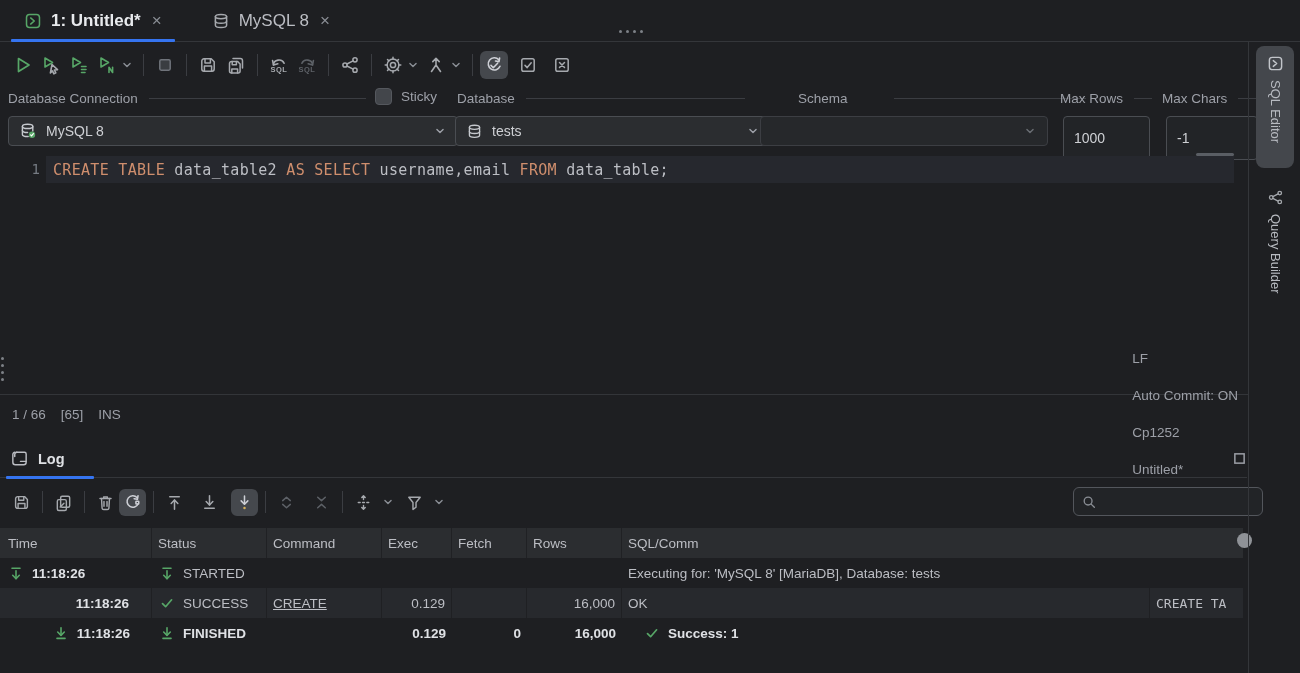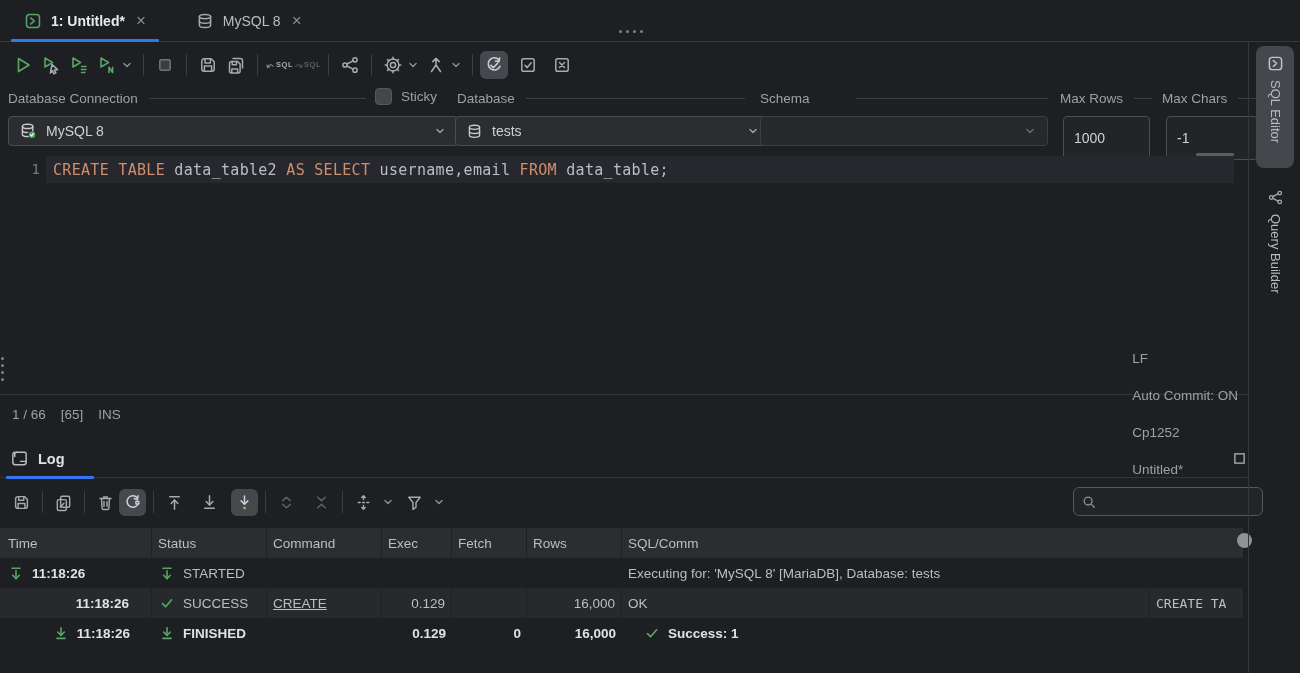--- a/index.html
+++ b/index.html
@@ -5,35 +5,35 @@
   * { box-sizing: border-box; margin: 0; padding: 0; }
   html,body { background:#141517; }
   body { font-family:"Liberation Sans", sans-serif; }
   .screen { position:relative; width:1300px; height:673px; background:#1e1f22; overflow:hidden; color:#bcbec4; }
 
   svg { display:block; }
 
   
   .tabbar { position:absolute; top:0; left:0; right:0; height:42px; border-bottom:1px solid #34363a; display:flex; align-items:stretch; padding-left:8px; }
   .tab { position:relative; display:flex; align-items:center; gap:9px; padding:0 16px; }
-  .tab-label { font-size:14px; color:#bcbec4; white-space:nowrap; }
+  .tab-label { font-size:17px; color:#bcbec4; white-space:nowrap; }
   .tab-active .tab-label { color:#e8eaed; font-weight:700; }
   .tab-close { color:#8a8e95; font-size:17px; line-height:1; margin-left:2px; }
   .tab-underline { position:absolute; left:3px; right:3px; bottom:-1px; height:3px; background:#3574f0; border-radius:1px; }
 
   
   .toolbar { position:absolute; top:42px; left:0; width:1240px; height:46px; display:flex; align-items:center; padding-left:9px; }
   .tbtn { width:28px; height:28px; display:flex; align-items:center; justify-content:center; border-radius:6px; color:#a6a9ae; flex:none; }
   .tbtn.green { color:#57a667; }
   .tbtn.dim { color:#5d6167; }
   .tbtn.active { background:#45484d; color:#ced0d6; }
   .tbtn.chevbtn { width:18px; margin-left:-3px; color:#8a8e95; }
   .tsep { width:1px; height:22px; background:#3b3d42; margin:0 7px; flex:none; }
   .sql-mini { font-size:7.5px; font-weight:700; letter-spacing:.5px; margin-top:-2px; }
-  .sqlcol { display:flex; flex-direction:row; align-items:center; justify-content:center; }
+  .sqlcol { display:flex; flex-direction:column; align-items:center; justify-content:center; }
 
   
   .formrow { position:absolute; top:88px; left:0; width:1260px; height:64px; font-size:13.5px; }
   .flabel { position:absolute; top:3px; display:flex; align-items:center; gap:11px; color:#9da0a8; }
   .flabel .line { flex:1; height:1px; background:#3b3d42; }
   .sticky { position:absolute; left:375px; top:0; display:flex; align-items:center; gap:9px; color:#9da0a8; }
   .checkbox { width:17px; height:17px; border-radius:4px; background:#43464b; border:1px solid #55585e; }
   .combo { position:absolute; top:28px; height:30px; background:#2b2d30; border:1px solid #4a4d52; border-radius:4px; display:flex; align-items:center; gap:9px; padding:0 10px; font-size:14px; color:#ced0d4; }
   .combo .chevdn { margin-left:auto; color:#9da0a8; }
   .combo.empty { background:#26282b; border-color:#3c3e43; }
@@ -249,21 +249,21 @@
         <span class="line"></span>
     </div>
     <div class="sticky">
       <span class="checkbox"></span>
       <span>Sticky</span>
     </div>
     <div class="flabel" style="left:457px; width:288px;">
       <span>Database</span>
         <span class="line"></span>
     </div>
-    <div class="flabel" style="left:760px; width:288px;gap:46px;">
+    <div class="flabel" style="left:798px; width:288px;gap:46px;">
       <span>Schema</span>
         <span class="line"></span>
     </div>
     <div class="flabel" style="left:1060px; width:92px;">
       <span>Max Rows</span>
         <span class="line"></span>
     </div>
     <div class="flabel" style="left:1162px; width:96px;">
       <span>Max Chars</span>
         <span class="line"></span>

